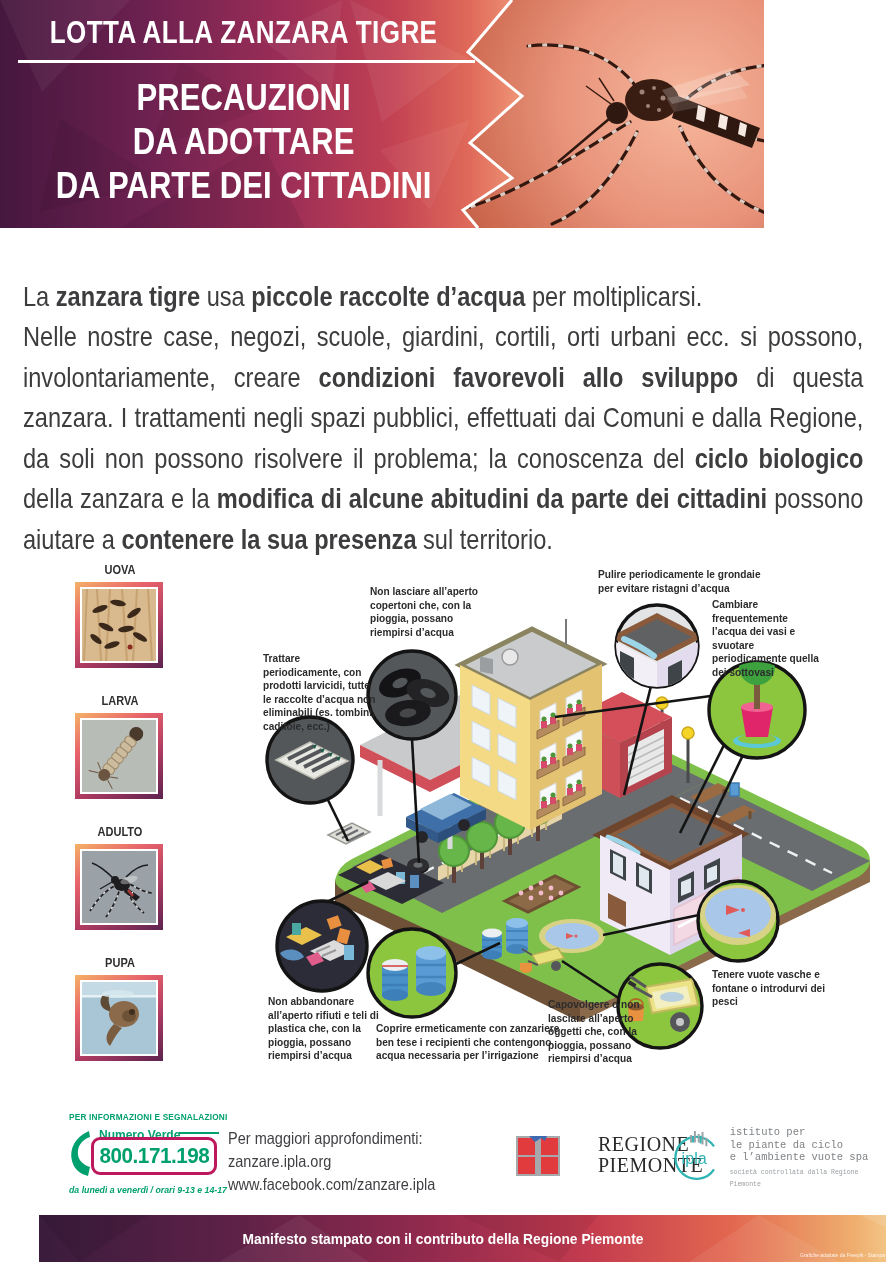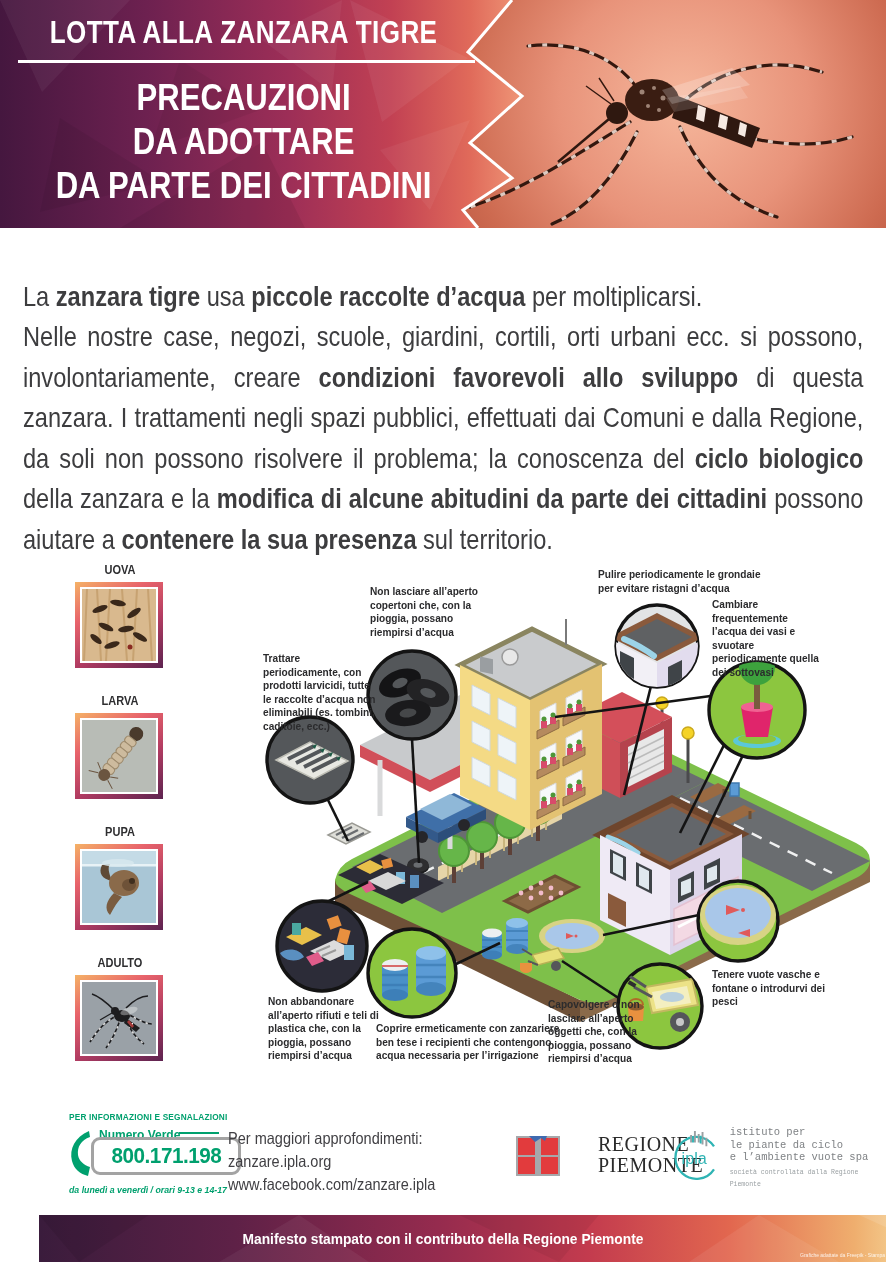--- a/index.html
+++ b/index.html
@@ -1,20 +1,20 @@
 <!DOCTYPE html>
 <html><head>
 <meta charset="utf-8">
 <style>
   html,body{margin:0;padding:0;background:#e8e8e8;}
   .poster{position:relative;width:886px;height:1262px;background:#fff;overflow:hidden;
           font-family:"Liberation Sans",sans-serif;color:#3d3d3f;}
 
   
-  .header{position:absolute;top:0;left:0;width:886px;height:228px;overflow:hidden;}
+  .header{position:absolute;top:0;left:0;width:764px;height:228px;overflow:hidden;}
   .header-photo{position:absolute;top:0;left:380px;width:506px;height:228px;
     background:radial-gradient(circle at 60% 45%, #f6b79c 0%, #e8937a 38%, #cd6a50 68%, #a84733 100%);}
   .header-shape{position:absolute;top:0;left:0;}
   .kicker{position:absolute;top:15px;left:0;width:580px;text-align:center;color:#fff;
     font-size:31px;font-weight:800;letter-spacing:.5px;transform:scaleX(.84);transform-origin:0 0;white-space:nowrap;}
   .kicker-line{position:absolute;top:60px;left:18px;width:457px;height:2.5px;background:#fff;}
   .big-title{position:absolute;top:76px;left:0;width:580px;text-align:center;color:#fff;
     font-size:37px;line-height:44px;font-weight:800;transform:scaleX(.84);transform-origin:0 0;}
 
   
@@ -38,21 +38,21 @@
 
   
   .footer{position:absolute;top:1100px;left:0;width:886px;height:115px;}
   .nv-head{position:absolute;top:12px;left:69px;width:190px;font-size:9px;font-weight:700;color:#00a06e;
     transform:scaleX(.92);transform-origin:0 0;letter-spacing:.2px;}
   .nv-box{position:absolute;top:27px;left:69px;width:152px;height:52px;}
   .nv-phone{position:absolute;top:2px;left:0;}
   .nv-inner{position:absolute;top:0;left:22px;width:128px;height:50px;}
   .nv-label{position:absolute;top:1px;left:8px;font-size:12px;font-weight:700;color:#00a06e;white-space:nowrap;}
   .nv-label-line{position:absolute;top:5px;left:88px;width:40px;height:2px;background:#00a06e;}
-  .nv-rect{position:absolute;top:10px;left:0;width:150px;height:38px;border:3px solid #a3a3a3;border-radius:9px;
+  .nv-rect{position:absolute;top:10px;left:0;width:126px;height:38px;border:3px solid #be185d;border-radius:9px;
     box-sizing:border-box;display:flex;align-items:center;justify-content:center;}
   .nv-number{font-size:22px;font-weight:800;color:#00a06e;letter-spacing:-.5px;transform:scaleX(.94);}
   .nv-hours{position:absolute;top:84px;left:69px;width:200px;font-size:9.5px;font-weight:700;font-style:italic;
     color:#00a06e;transform:scaleX(.92);transform-origin:0 0;}
 
   .more{position:absolute;top:27px;left:228px;width:240px;font-size:16.5px;line-height:23px;color:#414044;
     transform:scaleX(.88);transform-origin:0 0;}
   .regione{position:absolute;top:33px;left:515px;display:flex;align-items:center;gap:30px;}
   .regione-text{margin-left:7px;font-family:"Liberation Serif",serif;font-size:20px;line-height:21px;
     color:#2b2b2b;letter-spacing:.5px;}
@@ -188,62 +188,62 @@
             <circle cx="37" cy="60" r="6" fill="#6b5540"></circle>
             <g stroke="#6b5540" stroke-width="1">
                 <path d="M31,62 L22,66 M43,62 L52,66 M31,58 L24,54 M43,58 L50,54"></path>
               </g>
           </g>
         </svg>
       </div>
     </div>
 
     <div class="lc-item">
+      <div class="lc-label">ADULTO</div>
+      <div class="lc-frame">
+        <svg class="lc-img" viewBox="0 0 74 72">
+          <rect width="74" height="72" fill="#9aa1a7"></rect>
+          <g stroke="#1d1d1f" stroke-width="1.6" fill="none">
+            <path d="M34,34 C22,40 14,50 8,60"></path>
+              <path d="M38,38 C34,50 30,58 24,66"></path>
+            <path d="M44,38 C48,48 54,56 62,62"></path>
+              <path d="M46,32 C56,38 64,42 70,42"></path>
+            <path d="M32,28 C24,20 16,14 10,12"></path>
+              <path d="M44,26 C52,18 60,14 66,14"></path>
+          </g>
+          <g stroke="#f2f2f2" stroke-width="1.6" fill="none" stroke-dasharray="2.5 4" opacity=".9">
+            <path d="M34,34 C22,40 14,50 8,60"></path>
+              <path d="M38,38 C34,50 30,58 24,66"></path>
+            <path d="M44,38 C48,48 54,56 62,62"></path>
+              <path d="M46,32 C56,38 64,42 70,42"></path>
+          </g>
+          <ellipse cx="40" cy="34" rx="8" ry="6" fill="#1d1d1f"></ellipse>
+          <polygon points="44,36 58,46 54,50 42,41" fill="#1d1d1f"></polygon>
+          <rect x="48" y="41" width="3" height="3" fill="#fff"></rect>
+          <circle cx="33" cy="29" r="4" fill="#1d1d1f"></circle>
+          <path d="M30,31 L18,38" stroke="#1d1d1f" stroke-width="1.2"></path>
+          <ellipse cx="47" cy="29" rx="9" ry="3.5" fill="#fff" opacity=".35" transform="rotate(-18 47 29)"></ellipse>
+          <polygon points="47,38 52,44 50,46 45,40" fill="#a33a3a"></polygon>
+        </svg>
+      </div>
+    </div>
+
+    <div class="lc-item">
       <div class="lc-label">PUPA</div>
       <div class="lc-frame">
         <svg class="lc-img" viewBox="0 0 74 72">
           <rect width="74" height="72" fill="#a9c6d6"></rect>
           <rect width="74" height="14" fill="#c4dbe6"></rect>
           <rect y="13" width="74" height="2.5" fill="#e8f2f6"></rect>
           <path d="M20,14 C16,22 20,28 30,30 C26,20 26,16 28,13 Z" fill="#5f4a36"></path>
           <ellipse cx="42" cy="32" rx="15" ry="13" fill="#8a6a4a"></ellipse>
           <ellipse cx="47" cy="34" rx="7" ry="6" fill="#6e5238"></ellipse>
           <circle cx="50" cy="30" r="3" fill="#3f2e1e"></circle>
           <path d="M32,42 C24,50 22,58 28,64 C32,56 36,50 40,46 Z" fill="#7a5c40"></path>
           <ellipse cx="36" cy="12" rx="16" ry="4" fill="#d8e8ef" opacity=".8"></ellipse>
-        </svg>
-      </div>
-    </div>
-
-    <div class="lc-item">
-      <div class="lc-label">ADULTO</div>
-      <div class="lc-frame">
-        <svg class="lc-img" viewBox="0 0 74 72">
-          <rect width="74" height="72" fill="#9aa1a7"></rect>
-          <g stroke="#1d1d1f" stroke-width="1.6" fill="none">
-            <path d="M34,34 C22,40 14,50 8,60"></path>
-              <path d="M38,38 C34,50 30,58 24,66"></path>
-            <path d="M44,38 C48,48 54,56 62,62"></path>
-              <path d="M46,32 C56,38 64,42 70,42"></path>
-            <path d="M32,28 C24,20 16,14 10,12"></path>
-              <path d="M44,26 C52,18 60,14 66,14"></path>
-          </g>
-          <g stroke="#f2f2f2" stroke-width="1.6" fill="none" stroke-dasharray="2.5 4" opacity=".9">
-            <path d="M34,34 C22,40 14,50 8,60"></path>
-              <path d="M38,38 C34,50 30,58 24,66"></path>
-            <path d="M44,38 C48,48 54,56 62,62"></path>
-              <path d="M46,32 C56,38 64,42 70,42"></path>
-          </g>
-          <ellipse cx="40" cy="34" rx="8" ry="6" fill="#1d1d1f"></ellipse>
-          <polygon points="44,36 58,46 54,50 42,41" fill="#1d1d1f"></polygon>
-          <rect x="48" y="41" width="3" height="3" fill="#fff"></rect>
-          <circle cx="33" cy="29" r="4" fill="#1d1d1f"></circle>
-          <path d="M30,31 L18,38" stroke="#1d1d1f" stroke-width="1.2"></path>
-          <ellipse cx="47" cy="29" rx="9" ry="3.5" fill="#fff" opacity=".35" transform="rotate(-18 47 29)"></ellipse>
-          <polygon points="47,38 52,44 50,46 45,40" fill="#a33a3a"></polygon>
         </svg>
       </div>
     </div>
   </div>
 
   <div class="info">
 
     <svg class="scene" width="676" height="555" viewBox="0 0 676 555">
       <defs>
         <clipPath id="cGrate">

